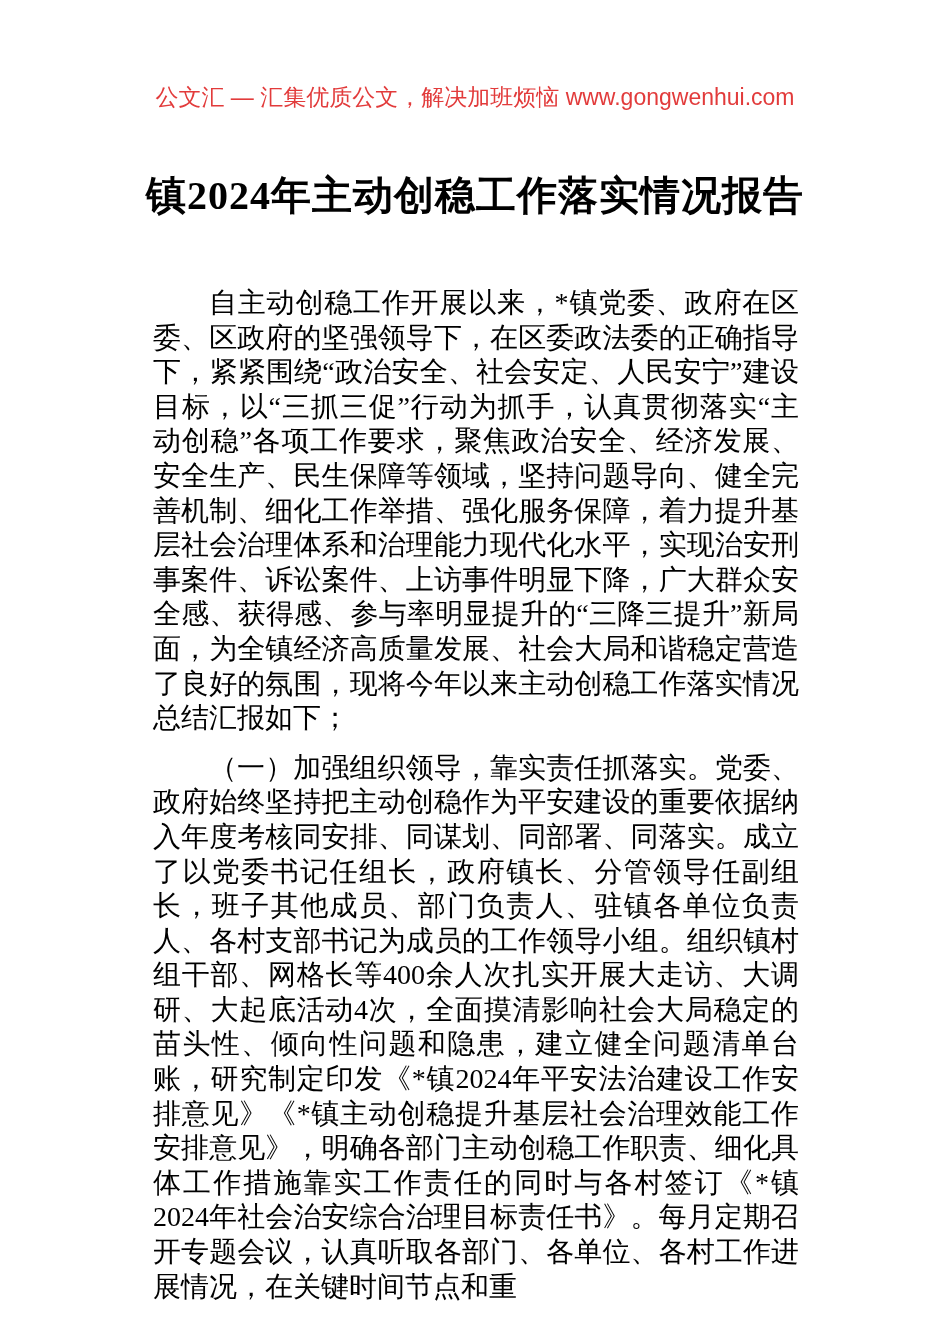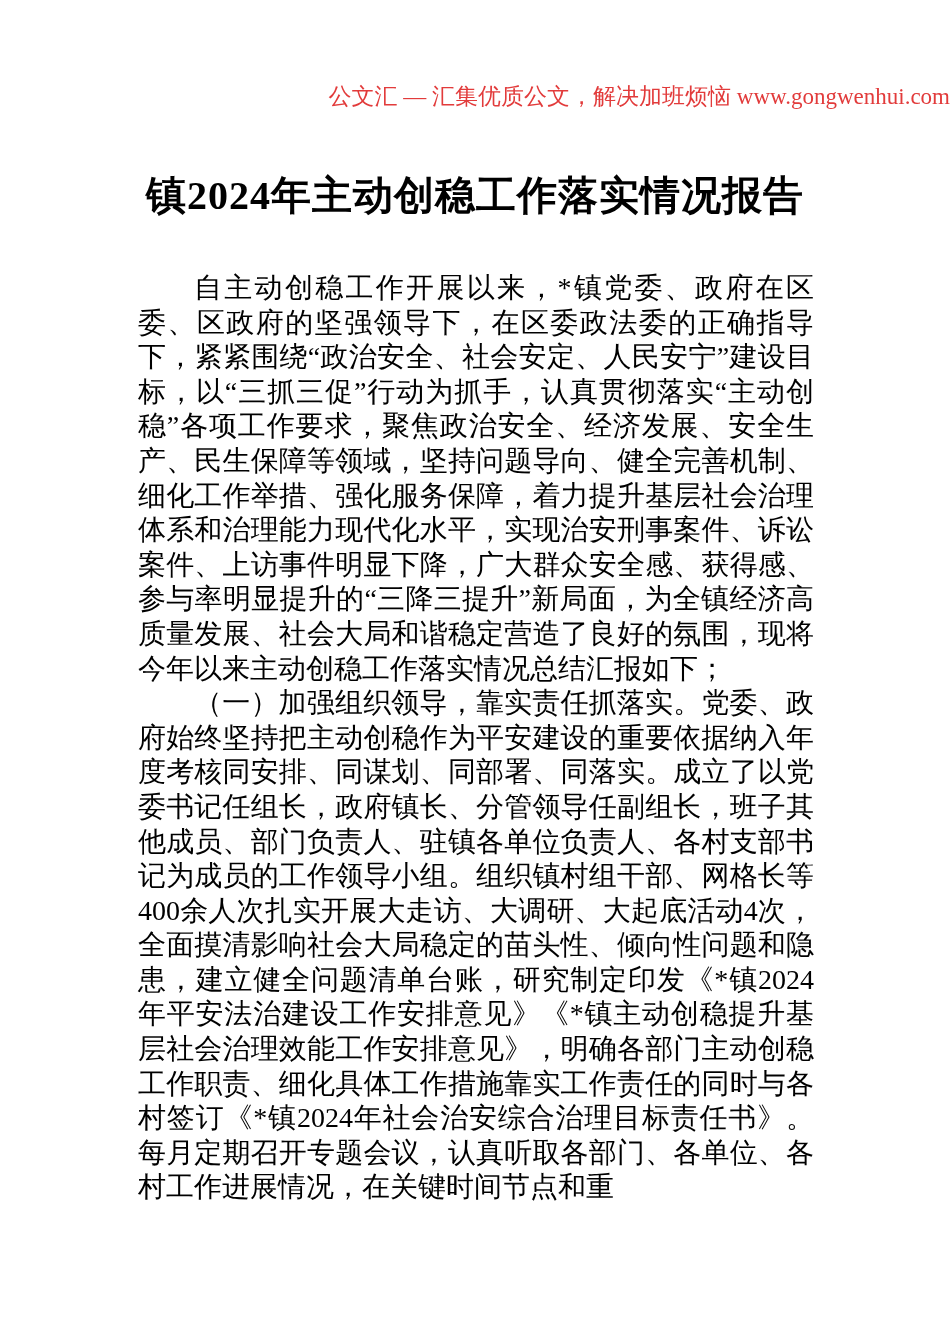--- a/index.html
+++ b/index.html
@@ -14,25 +14,25 @@
     background: #ffffff;
     overflow: hidden;
     font-family: "Liberation Serif", serif;
     color: #000000;
   }
   .watermark {
     position: absolute;
     top: 84px;
     left: 0;
     width: 100%;
-    text-align: right;
+    text-align: center;
     color: #e23b3b;
     font-size: 23px;
     line-height: 26px;
-    font-family: Liberation Serif, serif;
+    font-family: Liberation Sans, sans-serif;
     white-space: pre;
   }
   .doc-title {
     position: absolute;
     top: 170px;
     left: 0;
     width: 100%;
     margin: 0;
     text-align: center;
     font-size: 40px;
@@ -46,21 +46,21 @@
     top: 271px;
     left: 138px;
     width: 676px;
     font-size: 28px;
     line-height: 34.6px;
     text-align: justify;
     text-justify: inter-ideograph;
     color: #000000;
   }
   .doc-body p {
-    margin: 0;
+    margin: 15px;
     padding: 0;
     text-indent: 2em;
   }
 </style>
 </head>
 <body>
 
 <div class="page">
 
   <div class="watermark">公文汇 — 汇集优质公文，解决加班烦恼 www.gongwenhui.com</div>

